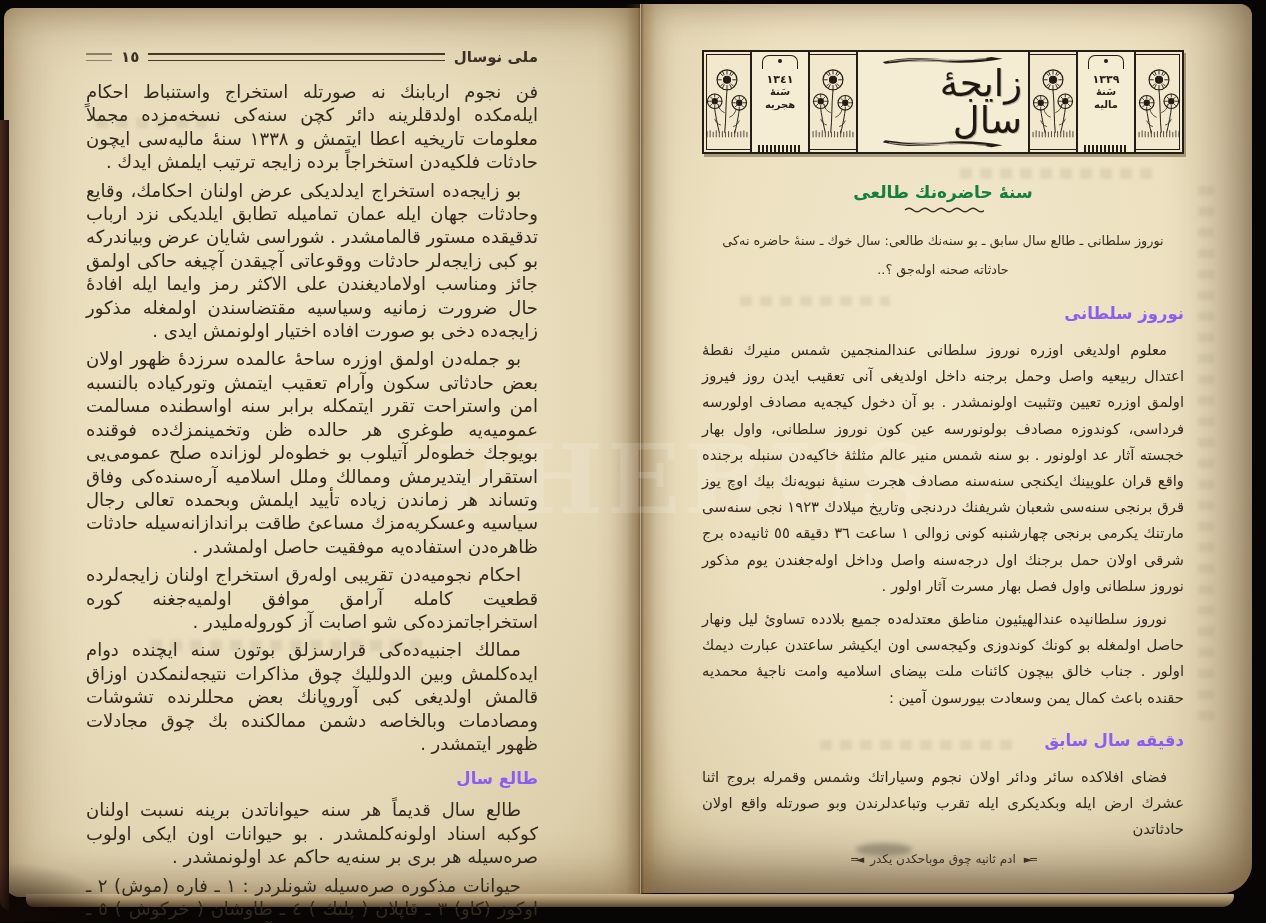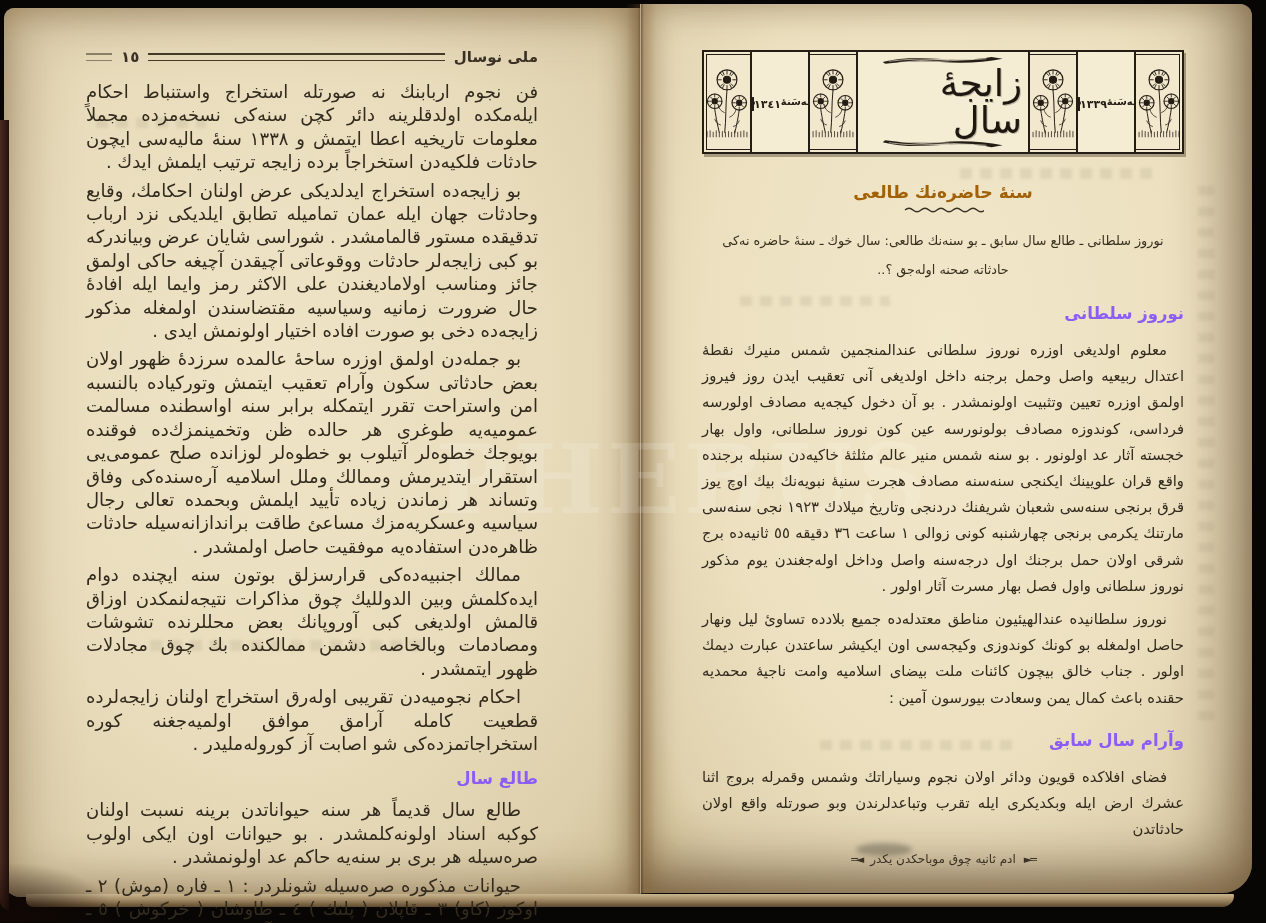--- a/index.html
+++ b/index.html
@@ -80,36 +80,36 @@
   .catchword .arrow{font-size:11px;letter-spacing:-2px;color:#3a3124;}
 
   
   .band{display:flex;height:100px;border:2.5px solid #241d15;background:#f2e8cd;
     box-shadow:inset 0 0 0 2px #f2e8cd, inset 0 0 0 3px #241d15, 2px 3px 0 rgba(40,28,12,.35);
     margin-bottom:28px;direction:ltr;}
   .band-cell{border-left:2px solid #241d15;position:relative;overflow:hidden;}
   .band-cell:first-child{border-left:none;}
   .cell-flowers{flex:0 0 46px;}
   .cell-flowers svg{display:block;width:100%;height:100%;}
-  .cell-tag{flex:0 0 56px;display:flex;flex-direction:row;align-items:center;background:#f5ecd4;}
+  .cell-tag{flex:0 0 56px;display:flex;flex-direction:column;align-items:center;background:#f5ecd4;}
   .tag-tab{margin-top:3px;width:34px;height:13px;border:1.8px solid #241d15;border-bottom:none;
     border-radius:7px 7px 0 0;position:relative;}
   .tag-tab .hole{position:absolute;left:50%;top:3px;width:4px;height:4px;margin-left:-2px;
     border-radius:50%;background:#241d15;}
   .tag-year{font-size:11px;font-weight:bold;color:#241d15;margin-top:4px;line-height:13px;}
   .tag-line{font-size:10px;font-weight:bold;color:#241d15;line-height:12.5px;}
   .tag-comb{margin-top:auto;width:80%;height:7px;
     background:repeating-linear-gradient(90deg,#241d15 0 1.6px,transparent 1.6px 4px);}
   .cell-title{flex:1;display:flex;flex-direction:column;justify-content:space-between;
     align-items:center;background:#f5ecd4;padding:3px 6px;}
   .swash{width:92%;height:13px;}
   .band-title{direction:rtl;font-size:37px;font-weight:normal;color:#1d1710;line-height:1;
     letter-spacing:1px;text-shadow:1px 1px 0 rgba(29,23,16,.25);}
 
-  .h-main{text-align:center;font-size:17px;font-weight:bold;color:#a16207;margin:0 0 4px;}
+  .h-main{text-align:center;font-size:17px;font-weight:bold;color:#15803d;margin:0 0 4px;}
   .wavy{display:block;margin:0 auto 12px;}
   .toc{font-size:12.8px;line-height:29px;text-align:center;color:#38301f;margin:0 8px 4px;}
 </style>
 </head>
 <body>
 
 <svg width="0" height="0" style="position:absolute" aria-hidden="true">
   <symbol id="flowers" viewBox="0 0 60 96">
     <g stroke="#241d15" fill="none" stroke-width="1.5">
       <circle cx="30" cy="19" r="13"></circle>
@@ -166,22 +166,22 @@
     <div class="pg-header">
       <span class="journal">ملى نوسال</span>
       <span class="rule"></span>
       <span class="pagenum">١٥</span>
       <span class="orn"></span>
     </div>
 
     <p class="para">فن نجوم اربابنك نه صورتله استخراج واستنباط احكام ايله‌مكده اولدقلرينه دائر كچن سنه‌كى نسخه‌مزده مجملاً معلومات تاريخيه اعطا ايتمش و ١٣٣٨ سنهٔ ماليه‌سى ايچون حادثات فلكيه‌دن استخراجاً برده زايجه ترتيب ايلمش ايدك .</p>
     <p class="para ind">بو زايجه‌ده استخراج ايدلديكى عرض اولنان احكامك، وقايع وحادثات جهان ايله عمان تماميله تطابق ايلديكى نزد ارباب تدقيقده مستور قالمامشدر . شوراسى شايان عرض وبياندركه بو كبى زايجه‌لر حادثات ووقوعاتى آچيقدن آچيغه حاكى اولمق جائز ومناسب اولاماديغندن على الاكثر رمز وايما ايله افادهٔ حال ضرورت زمانيه وسياسيه مقتضاسندن اولمغله مذكور زايجه‌ده دخى بو صورت افاده اختيار اولونمش ايدى .</p>
     <p class="para ind">بو جمله‌دن اولمق اوزره ساحهٔ عالمده سرزدهٔ ظهور اولان بعض حادثاتى سكون وآرام تعقيب ايتمش وتوركياده بالنسبه امن واستراحت تقرر ايتمكله برابر سنه اواسطنده مسالمت عموميه‌يه طوغرى هر حالده ظن وتخمينمزك‌ده فوقنده بويوجك خطوه‌لر آتيلوب بو خطوه‌لر لوزانده صلح عمومى‌يى استقرار ايتديرمش وممالك وملل اسلاميه آره‌سنده‌كى وفاق وتساند هر زماندن زياده تأييد ايلمش وبحمده تعالى رجال سياسيه وعسكريه‌مزك مساعئ طاقت براندازانه‌سيله حادثات ظاهره‌دن استفاده‌يه موفقيت حاصل اولمشدر .</p>
+    <p class="para ind">احكام نجوميه‌دن تقريبى اوله‌رق استخراج اولنان زايجه‌لرده قطعيت كامله آرامق موافق اولميه‌جغنه كوره استخراجاتمزده‌كى شو اصابت آز كوروله‌مليدر .</p>
     <p class="para ind">ممالك اجنبيه‌ده‌كى قرارسزلق بوتون سنه ايچنده دوام ايده‌كلمش وبين الدولليك چوق مذاكرات نتيجه‌لنمكدن اوزاق قالمش اولديغى كبى آوروپانك بعض محللرنده تشوشات ومصادمات وبالخاصه دشمن ممالكنده بك چوق مجادلات ظهور ايتمشدر .</p>
-    <p class="para ind">احكام نجوميه‌دن تقريبى اوله‌رق استخراج اولنان زايجه‌لرده قطعيت كامله آرامق موافق اولميه‌جغنه كوره استخراجاتمزده‌كى شو اصابت آز كوروله‌مليدر .</p>
 
     <div class="h-sec">طالع سال</div>
 
     <p class="para ind">طالع سال قديماً هر سنه حيواناتدن برينه نسبت اولنان كوكبه اسناد اولونه‌كلمشدر . بو حيوانات اون ايكى اولوب صره‌سيله هر برى بر سنه‌يه حاكم عد اولونمشدر .</p>
     <p class="para ind">حيوانات مذكوره صره‌سيله شونلردر : ١ ـ فاره (موش) ٢ ـ اوكوز (كاو) ٣ ـ قاپلان ( پلنك ) ٤ ـ طاوشان ( خركوش ) ٥ ـ بالق ( تمساح ) ٦ ـ ييلان ( مار ) ٧ ـ آت ( فرس ) ٨ ـ قويون ( كوسفند ـ غنم ) ٩ ـ مايمون ( ميمون ) ١٠ ـ طاووق (ماكيان) ١١ ـ كوپك ( سك ) ١٢ ـ طوموز (خوك) .</p>
     <p class="para ind">بو حيوانات صره‌سنك نه زماندن برى ( آثار كواكب ) عد اولونديغنه دائر</p>
 
     <div class="catchword">
       <span class="arrow">═►</span>
       <span>اربابى بيلير هر متاعى</span>
@@ -245,22 +245,22 @@
     <svg class="wavy" width="82" height="8">
         <use href="#wavyline"></use>
       </svg>
 
     <p class="toc">نوروز سلطانى ـ طالع سال سابق ـ بو سنه‌نك طالعى: سال خوك ـ سنهٔ حاضره نه‌كى حادثاته صحنه اوله‌جق ؟..</p>
 
     <div class="h-sec">نوروز سلطانى</div>
     <p class="para ind">معلوم اولديغى اوزره نوروز سلطانى عندالمنجمين شمس منيرك نقطهٔ اعتدال ربيعيه واصل وحمل برجنه داخل اولديغى آنى تعقيب ايدن روز فيروز اولمق اوزره تعيين وتثبيت اولونمشدر . بو آن دخول كيجه‌يه مصادف اولورسه فرداسى، كوندوزه مصادف بولونورسه عين كون نوروز سلطانى، واول بهار خجسته آثار عد اولونور . بو سنه شمس منير عالم مثلثهٔ خاكيه‌دن سنبله برجنده واقع قران علويينك ايكنجى سنه‌سنه مصادف هجرت سنيهٔ نبويه‌نك بيك اوچ يوز قرق برنجى سنه‌سى شعبان شريفنك دردنجى وتاريخ ميلادك ١٩٢٣ نجى سنه‌سى مارتنك يكرمى برنجى چهارشنبه كونى زوالى ١ ساعت ٣٦ دقيقه ٥٥ ثانيه‌ده برج شرقى اولان حمل برجنك اول درجه‌سنه واصل وداخل اوله‌جغندن يوم مذكور نوروز سلطانى واول فصل بهار مسرت آثار اولور .</p>
     <p class="para ind">نوروز سلطانيده عندالهيئيون مناطق معتدله‌ده جميع بلادده تساوئ ليل ونهار حاصل اولمغله بو كونك كوندوزى وكيجه‌سى اون ايكيشر ساعتدن عبارت ديمك اولور . جناب خالق بيچون كائنات ملت بيضاى اسلاميه وامت ناجيهٔ محمديه حقنده باعث كمال يمن وسعادت بيورسون آمين :</p>
 
-    <div class="h-sec">وآرام سال سابق</div>
-    <p class="para ind">فضاى افلاكده قويون ودائر اولان نجوم وسياراتك وشمس وقمرله بروج اثنا عشرك ارض ايله وبكديكرى ايله تقرب وتباعدلرندن وبو صورتله واقع اولان حادثاتدن</p>
+    <div class="h-sec">دقيقه سال سابق</div>
+    <p class="para ind">فضاى افلاكده سائر ودائر اولان نجوم وسياراتك وشمس وقمرله بروج اثنا عشرك ارض ايله وبكديكرى ايله تقرب وتباعدلرندن وبو صورتله واقع اولان حادثاتدن</p>
 
     <div class="catchword">
       <span class="arrow">═►</span>
       <span>ادم ثانيه چوق موباحكدن يكدر</span>
       <span class="arrow">◄═</span>
     </div>
   </div>
 
 </div>
 

